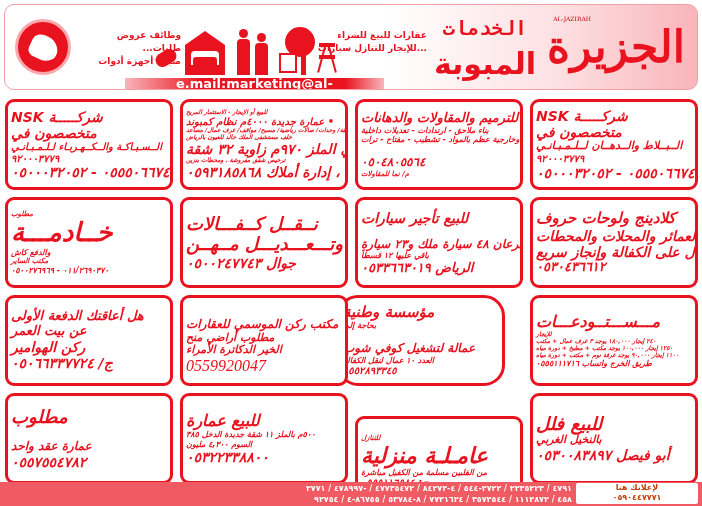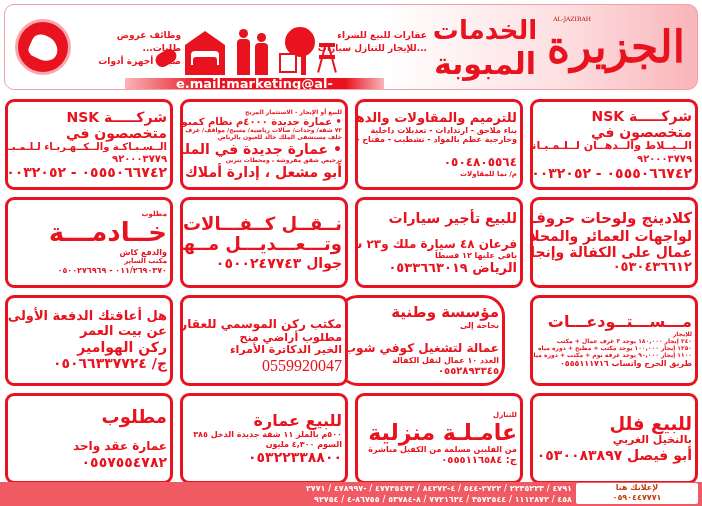--- a/index.html
+++ b/index.html
@@ -3,30 +3,30 @@
 <meta charset="utf-8">
 <style>
   html, body { margin:0; padding:0; }
   body { width:702px; height:506px; background:#ffffff; overflow:hidden; position:relative; font-family:"DejaVu Sans", sans-serif; }
   
   .header { position:absolute; left:4px; top:4px; width:694px; height:86px; border-radius:10px; border:1px solid #f2a0a5; background:linear-gradient(90deg,#ffffff 0%, #ffffff 55%, #fde0e2 80%, #f9b5ba 100%); box-sizing:border-box; overflow:hidden; }
   .hdr-logo { position:absolute; right:10px; top:8px; width:140px; height:70px; }
   .hdr-logo .logo-text { position:absolute; right:2px; top:4px; font-family:"DejaVu Serif", serif; font-weight:bold; font-size:44px; color:#e8131f; line-height:60px; direction:rtl; }
   .hdr-logo .logo-en { position:absolute; right:96px; top:2px; font-size:6px; color:#b00; font-family:"DejaVu Serif", serif; }
   .hdr-title { position:absolute; right:152px; top:8px; width:120px; text-align:center; color:#e8131f; font-weight:bold; direction:rtl; }
-  .hdr-title .l1 { font-size:26px; line-height:34px; }
+  .hdr-title .l1 { font-size:20px; line-height:34px;font-family:Liberation Mono, monospace; }
   .hdr-title .l2 { font-size:30px; line-height:34px; }
   .hdr-sub-right { position:absolute; left:312px; top:24px; width:110px; font-size:9px; color:#e8131f; text-align:right; direction:rtl; line-height:13px; font-weight:bold; }
   .hdr-sub-left { position:absolute; left:76px; top:24px; width:100px; font-size:9px; color:#e8131f; text-align:right; direction:rtl; line-height:13px; font-weight:bold; }
   .hdr-email { position:absolute; left:120px; top:73px; width:259px; height:12px; background:linear-gradient(90deg,#f9b5ba,#e8131f 30%, #e8131f 85%, #f9b5ba); color:#fff; font-size:13px; font-weight:bold; text-align:center; line-height:12px; border-radius:0; }
   .hdr-map { position:absolute; left:10px; top:14px; width:56px; height:56px; border-radius:50%; background:#e8131f; border:3px solid #f7a9ae; box-sizing:border-box; }
   .hdr-map .land { position:absolute; left:12px; top:14px; width:28px; height:24px; background:#fff; border-radius:40% 60% 50% 30%; transform:rotate(25deg); }
   .hdr-icons { position:absolute; left:150px; top:22px; width:180px; height:48px; }
   .ico { position:absolute; background:#e8131f; }
-  .ad { position:absolute; width:168px; height:91px; border:3px solid #e8131f; border-radius:9px; box-sizing:border-box; background:#fff; direction:rtl; text-align:center; color:#e8131f; font-weight:bold; display:flex; flex-direction:column; justify-content:center; align-items:flex-start; overflow:hidden; padding:15px 3px; }
+  .ad { position:absolute; width:168px; height:91px; border:3px solid #e8131f; border-radius:9px; box-sizing:border-box; background:#fff; direction:rtl; text-align:center; color:#e8131f; font-weight:bold; display:flex; flex-direction:column; justify-content:center; align-items:flex-end; overflow:hidden; padding:15px 3px;font-style:italic; }
   .ad .t { line-height:1.15; white-space:nowrap; }
   .s6 { font-size:6px; } .s7 { font-size:7px; } .s8 { font-size:8px; } .s9 { font-size:14px; } .s10 { font-size:10px; } .s11 { font-size:11px; } .s12 { font-size:12px;margin-top:12px; } .s13 { font-size:13px; } .s14 { font-size:14px; } .s15 { font-size:15px; } .s16 { font-size:16px; } .s18 { font-size:18px; } .s20 { font-size:16px; } .s22 { font-size:22px; } .s26 { font-size:26px; }
   .latin { font-family:"Liberation Serif", serif; font-weight:normal; }
   
   .footer { position:absolute; left:0; top:482px; width:702px; height:24px; background:#f05a62; }
   .footer .lines { position:absolute; left:4px; top:1px; width:568px; color:#fff; font-size:8px; font-weight:bold; line-height:11px; text-align:right; direction:rtl; white-space:nowrap; overflow:hidden; letter-spacing:1px; }
   .footer .box { position:absolute; right:4px; top:1px; width:122px; height:21px; background:#fff; border-radius:2px; color:#c2410c; text-align:center; font-weight:bold; direction:rtl; }
   .footer .box .a { font-size:8px; line-height:10px; }
   .footer .box .b { font-size:8px; line-height:10px; }
 </style>
@@ -171,21 +171,21 @@
     <div class="t s13">عن بيت العمر</div>
     <div class="t s9">ركن الهوامير</div>
     <div class="t s14">ج/ ٠٥٠٦٦٣٣٧٧٢٤</div>
   </div>
 
   <div class="ad" style="left:530px;top:393px;">
     <div class="t s18">للبيع فلل</div>
     <div class="t s11">بالنخيل الغربي</div>
     <div class="t s14">أبو فيصل ٠٥٣٠٠٨٣٨٩٧</div>
   </div>
-  <div class="ad" style="left:355px;top:393px;">
+  <div class="ad" style="left:355px;top:416px;">
     <div class="t s7">للتنازل</div>
     <div class="t s22">عامـلـة منزلية</div>
     <div class="t s8">من الفلبين مسلمة من الكفيل مباشرة</div>
     <div class="t s10">ج: ٠٥٥٥١١٦٥٨٤</div>
   </div>
   <div class="ad" style="left:180px;top:393px;">
     <div class="t s16">للبيع عمارة</div>
     <div class="t s8">٥٠٠م بالملز ١١ شقة جديدة الدخل ٣٨٥</div>
     <div class="t s8">السوم ٤,٣٠٠ مليون</div>
     <div class="t s14">٠٥٣٢٢٣٣٨٨٠٠</div>

